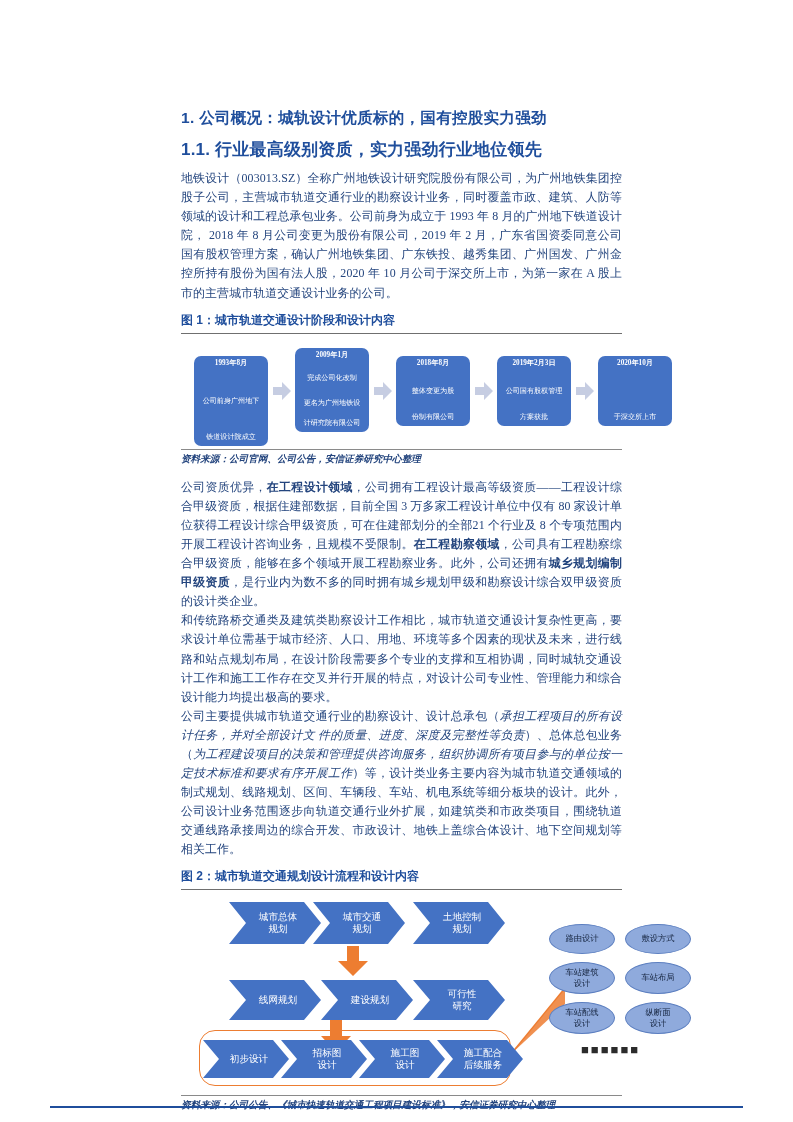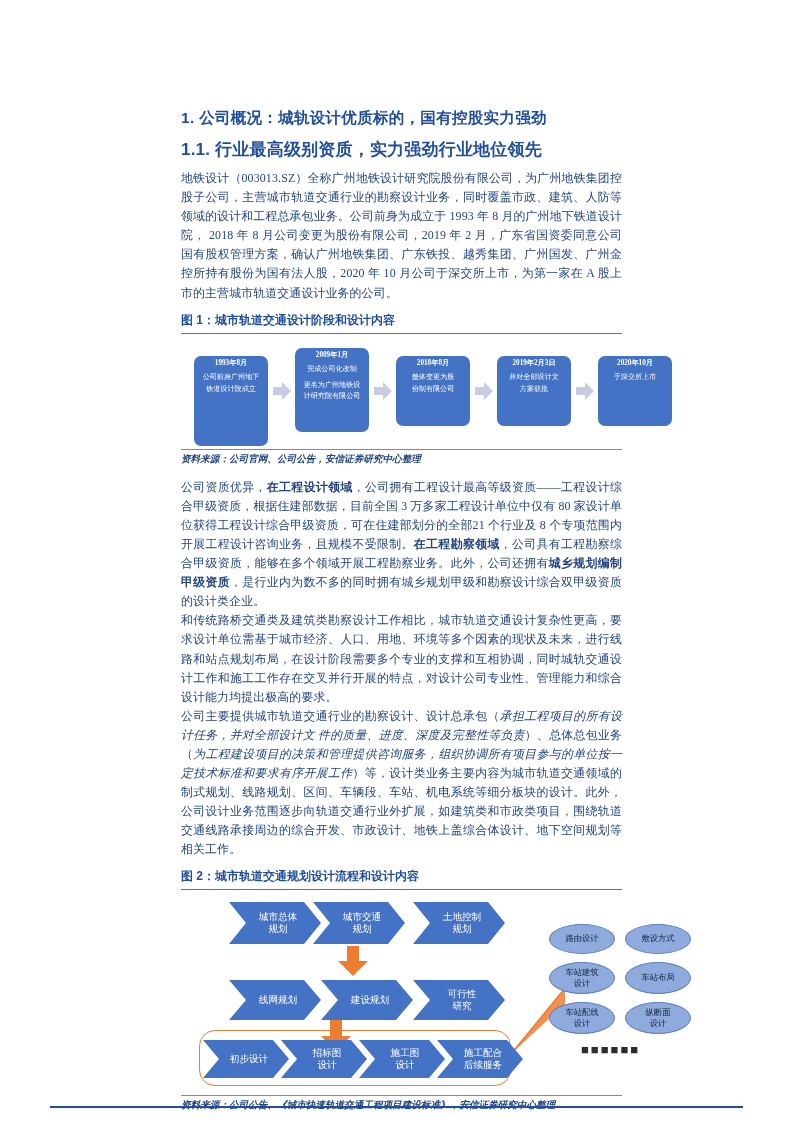--- a/index.html
+++ b/index.html
@@ -103,21 +103,21 @@
     position: absolute;
     background: #4472c4;
     border-radius: 7px;
     color: #ffffff;
     text-align: center;
     font-family: "Liberation Serif", "DejaVu Serif", serif;
     font-size: 7.1px;
     line-height: 11.5px;
     display: flex;
     flex-direction: column;
-    justify-content: flex-start;
+    justify-content: space-between;
     align-items: center;
     padding: 2px 3px;
     box-sizing: border-box;
   }
   .mile-box .mb-date {
     font-weight: bold;
     margin-bottom: 3px;
     font-size: 7.2px;
   }
   .mile-box .mb-line { display: block; }
@@ -251,21 +251,21 @@
       </div>
 
       <div class="mile-arrow" style="left:294px; top:47px;">
         <svg width="18" height="20" viewBox="0 0 18 20">
             <path d="M0 6 L9 6 L9 1 L18 10 L9 19 L9 14 L0 14 Z" fill="#c6cde2"></path>
           </svg>
       </div>
 
       <div class="mile-box" style="left:316px; top:22px; width:74px; height:70px;">
         <span class="mb-date">2019年2月3日</span>
-        <span class="mb-line">并对全部设计文</span>
+        <span class="mb-line">公司国有股权管理</span>
         <span class="mb-line">方案获批</span>
       </div>
 
       <div class="mile-arrow" style="left:395px; top:47px;">
         <svg width="18" height="20" viewBox="0 0 18 20">
             <path d="M0 6 L9 6 L9 1 L18 10 L9 19 L9 14 L0 14 Z" fill="#c6cde2"></path>
           </svg>
       </div>
 
       <div class="mile-box" style="left:417px; top:22px; width:74px; height:70px;">

